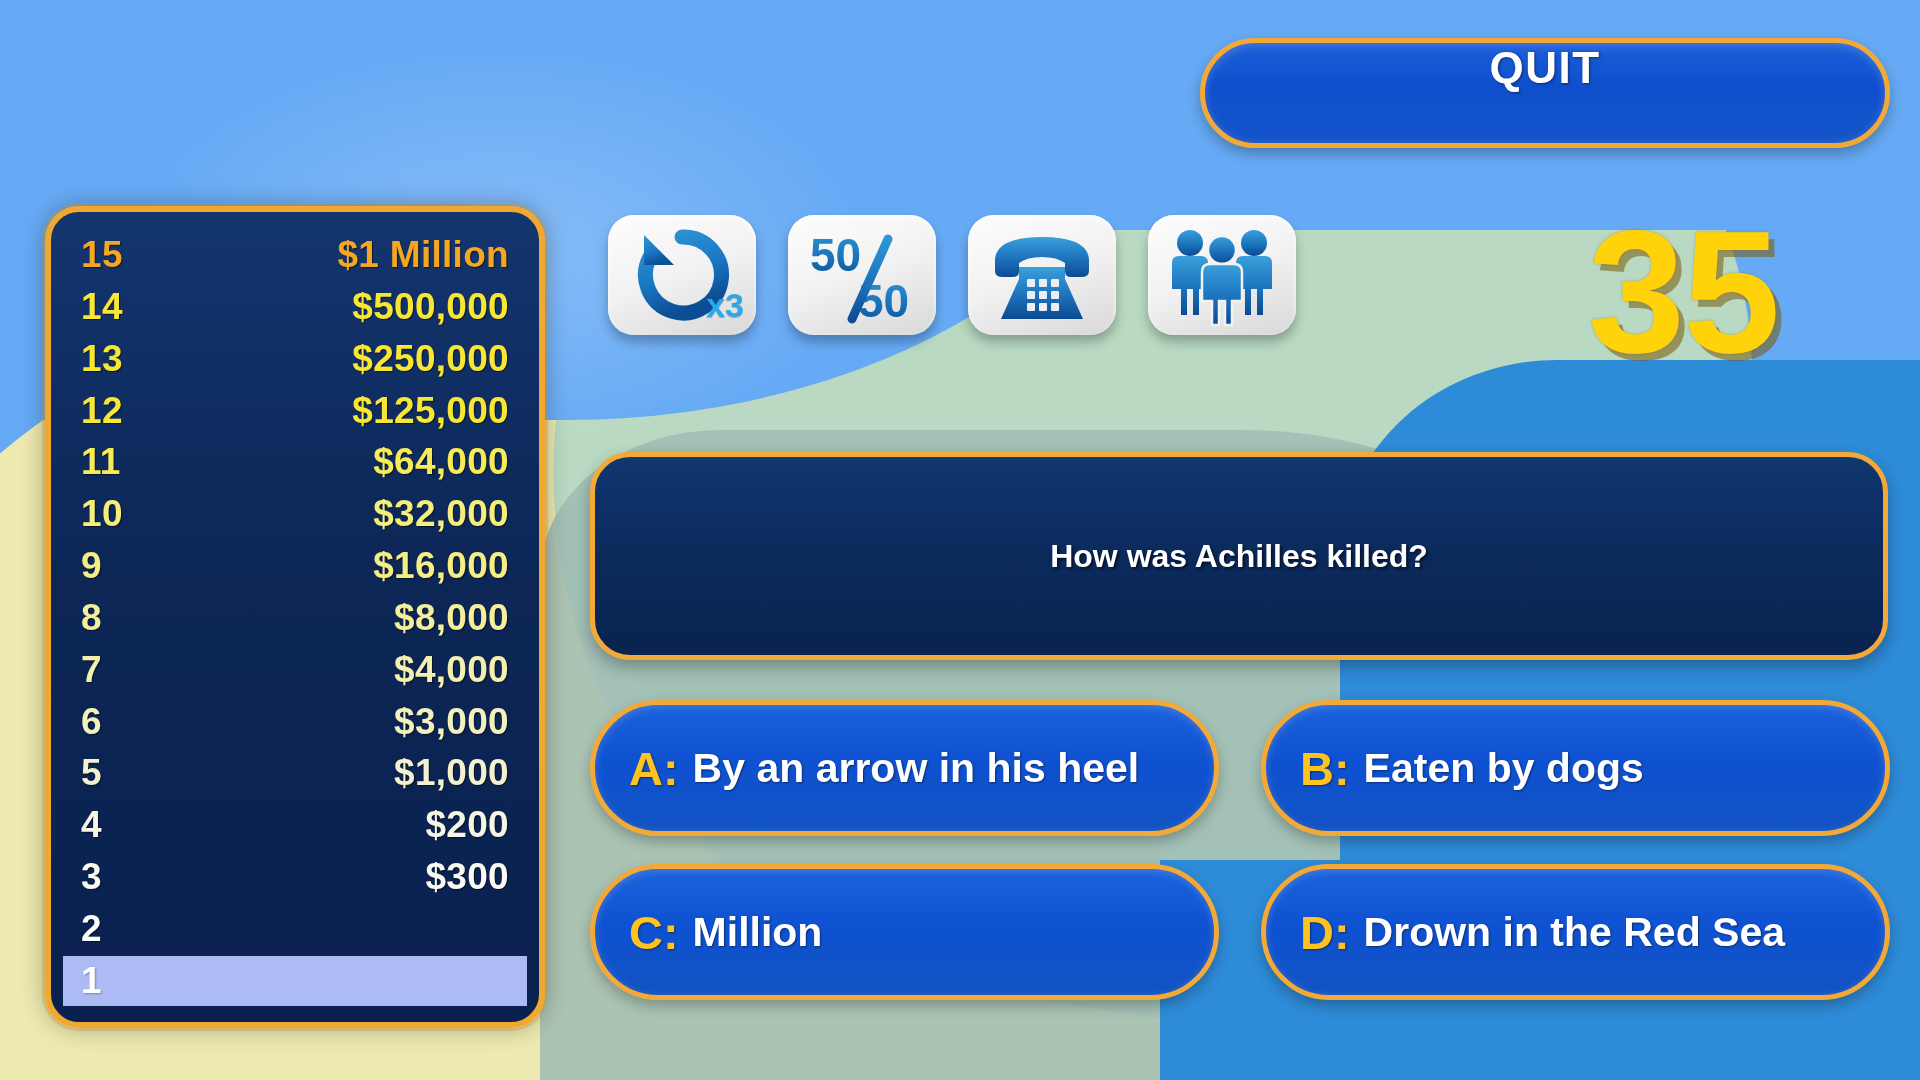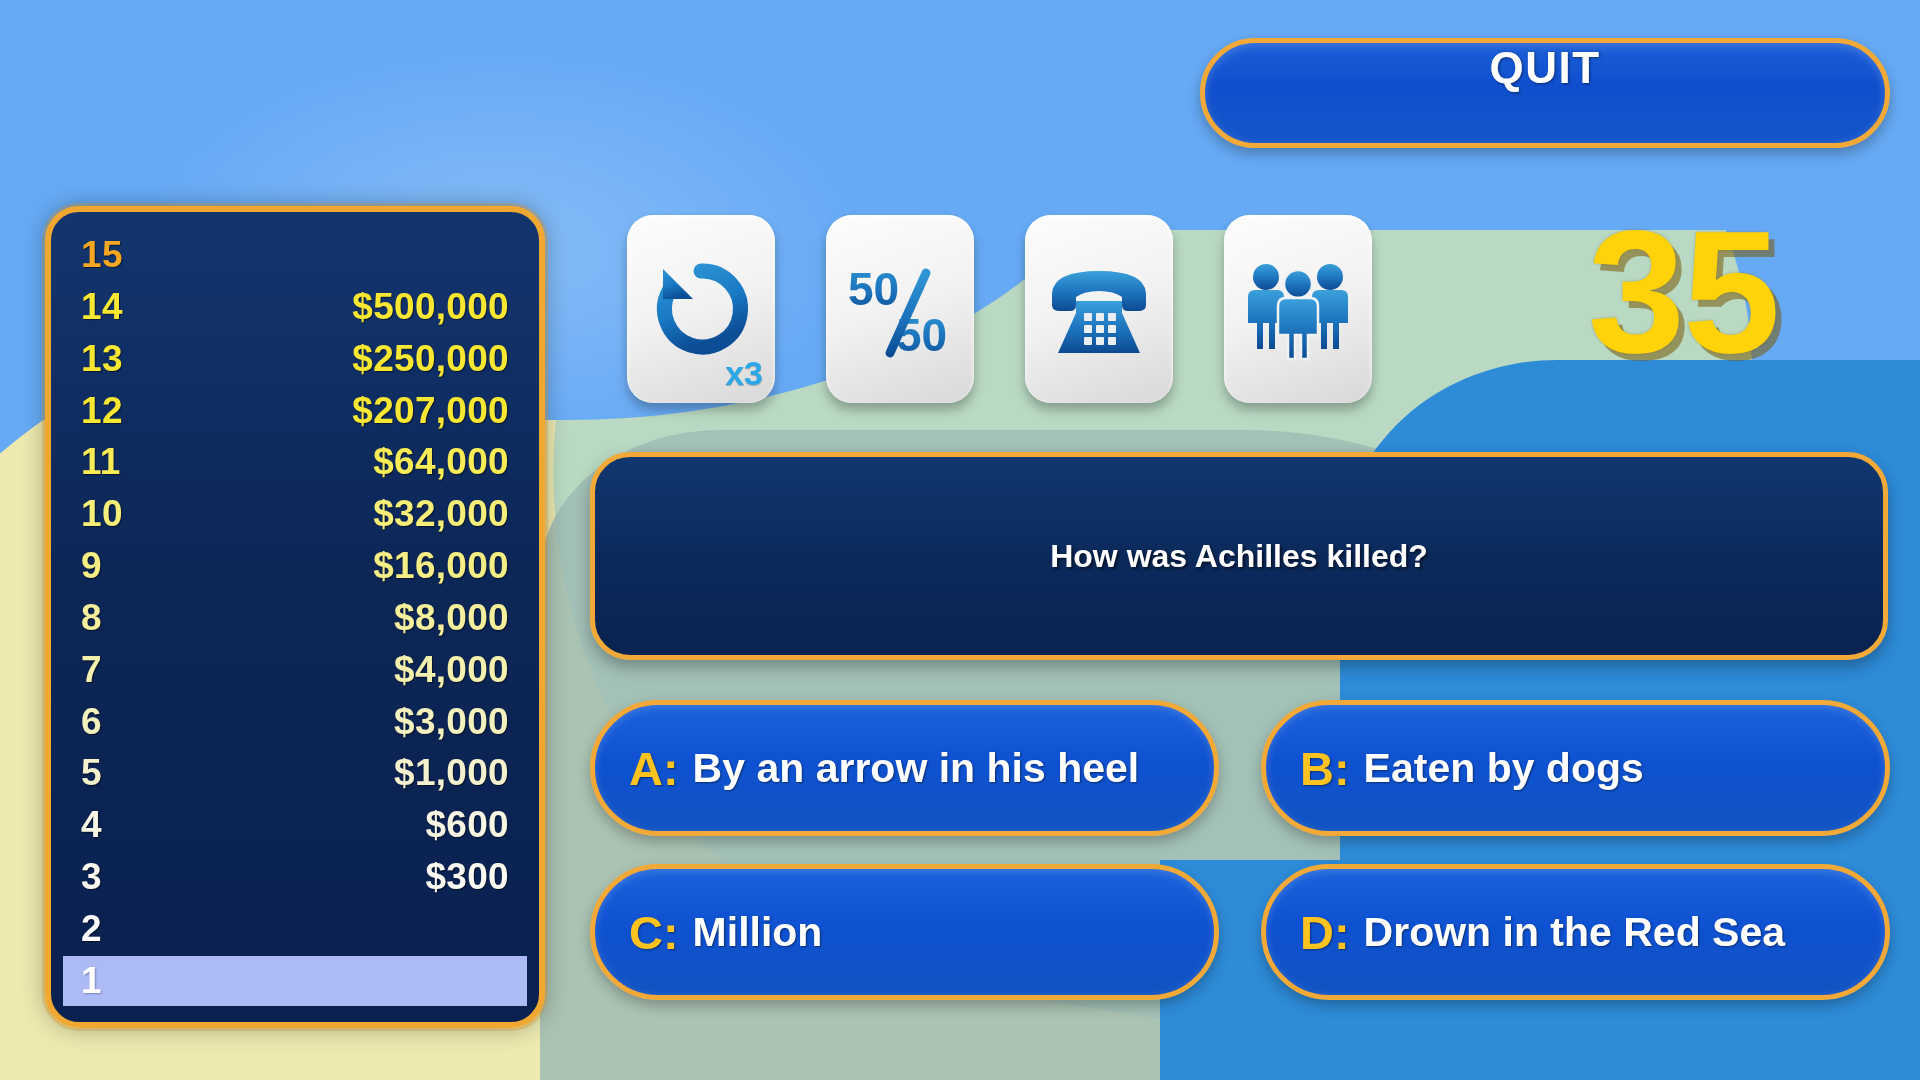--- a/index.html
+++ b/index.html
@@ -112,27 +112,26 @@
     text-shadow:1px 1px 3px rgba(0,0,0,.45);
   }
 
   
   #lifelines {
     position:absolute; left:608px; top:215px;
     display:flex; gap:32px;
   }
   .lifeline {
     position:relative;
-    width:148px; height:188px;
+    width:148px; height:120px;
     background:linear-gradient(160deg,#FDFDFD 0%,#F2F2F2 48%,#D8D8D8 100%);
     border-radius:26px;
     box-shadow:0 7px 11px rgba(0,0,0,.27), inset 0 2px 4px rgba(255,255,255,.95);
     display:flex; align-items:center; justify-content:center;
     cursor:pointer;
-    margin-left:19px;
   }
   .lifeline svg { display:block; }
   .lifeline .x3 {
     position:absolute; right:12px; bottom:10px;
     color:#2BA8E8; font-size:34px; font-weight:bold;
     text-shadow:0 1px 1px rgba(0,0,0,.25);
   }
 
   
   #timer {
@@ -202,32 +201,33 @@
   <div class="bg-layer bg-mint2"></div>
   <div class="bg-layer bg-blue-right"></div>
   <div class="bg-layer bg-blue-rightlow"></div>
   <div class="bg-layer bg-blue-top"></div>
   <div class="bg-layer bg-blue-topright"></div>
   <div class="bg-layer bg-softlight"></div>
 
   <div id="ladder">
       <div class="ladder-row">
         <span class="lvl" style="color: rgb(245, 166, 35);">15</span>
+        <span class="amt" style="color: rgb(245, 166, 35);">$1 Million</span>
       </div>
       <div class="ladder-row">
         <span class="lvl" style="color: rgb(248, 231, 50);">14</span>
         <span class="amt" style="color: rgb(248, 231, 50);">$500,000</span>
       </div>
       <div class="ladder-row">
         <span class="lvl" style="color: rgb(248, 231, 50);">13</span>
         <span class="amt" style="color: rgb(248, 231, 50);">$250,000</span>
       </div>
       <div class="ladder-row">
         <span class="lvl" style="color: rgb(248, 231, 50);">12</span>
-        <span class="amt" style="color: rgb(248, 231, 50);">$207,000</span>
+        <span class="amt" style="color: rgb(248, 231, 50);">$125,000</span>
       </div>
       <div class="ladder-row">
         <span class="lvl" style="color: rgb(247, 236, 85);">11</span>
         <span class="amt" style="color: rgb(247, 236, 85);">$64,000</span>
       </div>
       <div class="ladder-row">
         <span class="lvl" style="color: rgb(245, 238, 120);">10</span>
         <span class="amt" style="color: rgb(245, 238, 120);">$32,000</span>
       </div>
       <div class="ladder-row">
@@ -245,21 +245,21 @@
       <div class="ladder-row">
         <span class="lvl" style="color: rgb(243, 241, 190);">6</span>
         <span class="amt" style="color: rgb(243, 241, 190);">$3,000</span>
       </div>
       <div class="ladder-row">
         <span class="lvl" style="color: rgb(244, 242, 206);">5</span>
         <span class="amt" style="color: rgb(244, 242, 206);">$1,000</span>
       </div>
       <div class="ladder-row">
         <span class="lvl" style="color: rgb(247, 246, 228);">4</span>
-        <span class="amt" style="color: rgb(247, 246, 228);">$600</span>
+        <span class="amt" style="color: rgb(247, 246, 228);">$200</span>
       </div>
       <div class="ladder-row">
         <span class="lvl" style="color: rgb(251, 250, 242);">3</span>
         <span class="amt" style="color: rgb(251, 250, 242);">$300</span>
       </div>
       <div class="ladder-row">
         <span class="lvl" style="color: rgb(255, 255, 255);">2</span>
       </div>
       <div class="ladder-row current">
         <span class="lvl">1</span>

